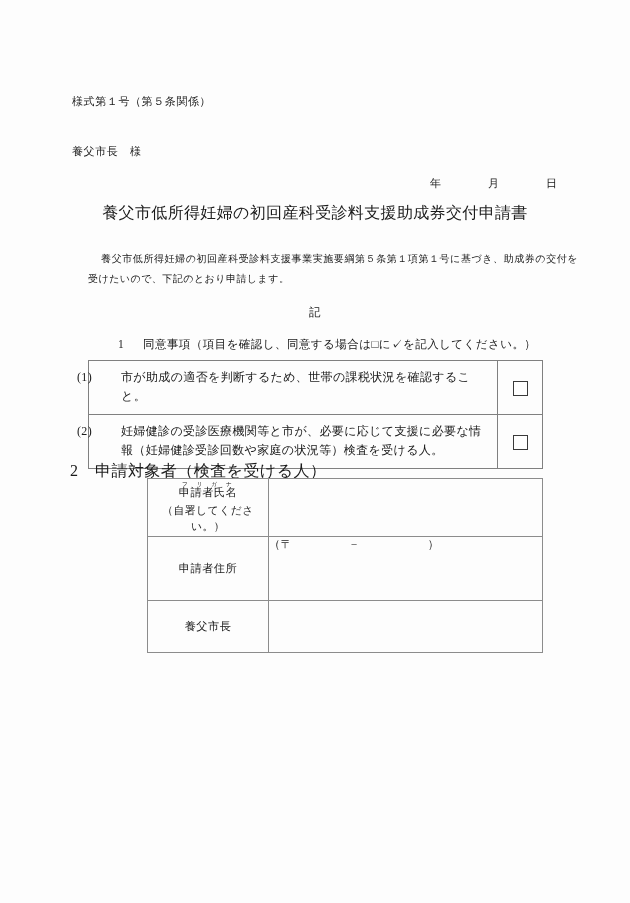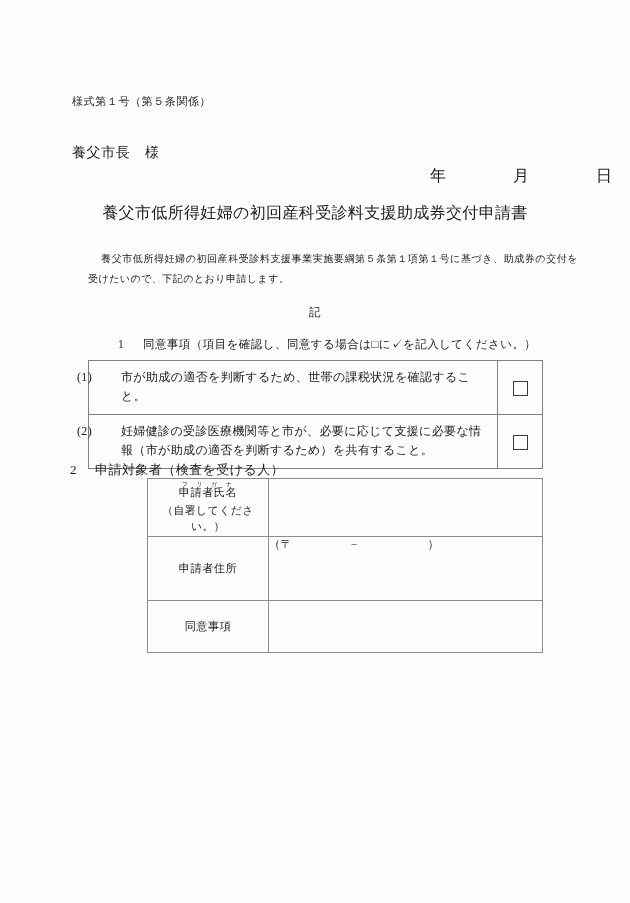--- a/index.html
+++ b/index.html
@@ -28,29 +28,29 @@
     left: 72px;
     top: 94px;
     font-size: 11px;
     letter-spacing: 0.6px;
     white-space: nowrap;
   }
   .addressee {
     position: absolute;
     left: 72px;
     top: 144px;
-    font-size: 14px;
+    font-size: 11px;
     letter-spacing: 0.6px;
     white-space: nowrap;
   }
   .date-line {
     position: absolute;
     left: 430px;
-    top: 166px;
-    font-size: 16px;
+    top: 176px;
+    font-size: 11px;
     letter-spacing: 0.6px;
     white-space: pre;
   }
 
   
   .doc-title {
     position: absolute;
     left: 0;
     right: 0;
     top: 203px;
@@ -133,21 +133,21 @@
     border: 1px solid #3a3a3a;
     background: #ffffff;
     vertical-align: middle;
   }
 
   
   .section2-heading {
     position: absolute;
     left: 70px;
     top: 461px;
-    font-size: 13px;
+    font-size: 16px;
     letter-spacing: 0.45px;
     white-space: nowrap;
   }
   .section2-heading .num { display: inline-block; width: 25px; }
 
   .applicant-table {
     position: absolute;
     left: 147px;
     top: 478px;
     width: 396px;
@@ -216,21 +216,21 @@
             <span class="hang"><span class="marker">(1)</span><span>市が助成の適否を判断するため、世帯の課税状況を確認すること。</span></span>
           </div>
         </td>
         <td class="consent-check-cell">
           <span class="checkbox"></span>
         </td>
       </tr>
       <tr>
         <td>
           <div class="consent-text">
-            <span class="hang"><span class="marker">(2)</span><span>妊婦健診の受診医療機関等と市が、必要に応じて支援に必要な情報（市が助成の適否を判断するため）を共有すること。</span></span>
+            <span class="hang"><span class="marker">(2)</span><span>妊婦健診の受診医療機関等と市が、必要に応じて支援に必要な情報（妊婦健診受診回数や家庭の状況等）検査を受ける人。</span></span>
           </div>
         </td>
         <td class="consent-check-cell">
           <span class="checkbox"></span>
         </td>
       </tr>
     </tbody>
   </table>
 
   <div class="section2-heading"><span class="num">2</span><span>申請対象者（検査を受ける人）</span></div>
@@ -245,20 +245,20 @@
         <td class="value-cell"></td>
       </tr>
       <tr class="row-addr">
         <td class="label-cell">
           <span>申請者住所</span>
         </td>
         <td class="value-cell postal">（〒　　　　　−　　　　　　）</td>
       </tr>
       <tr class="row-phone">
         <td class="label-cell">
-          <span>同意事項</span>
+          <span>養父市長</span>
         </td>
         <td class="value-cell"></td>
       </tr>
     </tbody>
   </table>
 
 </div>
 
 </body></html>

